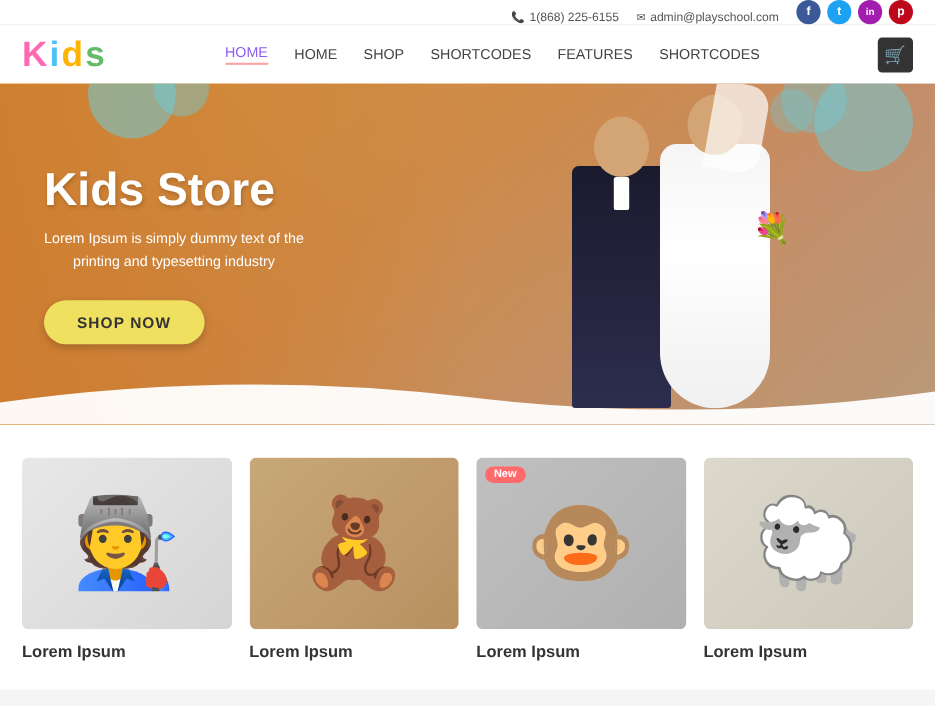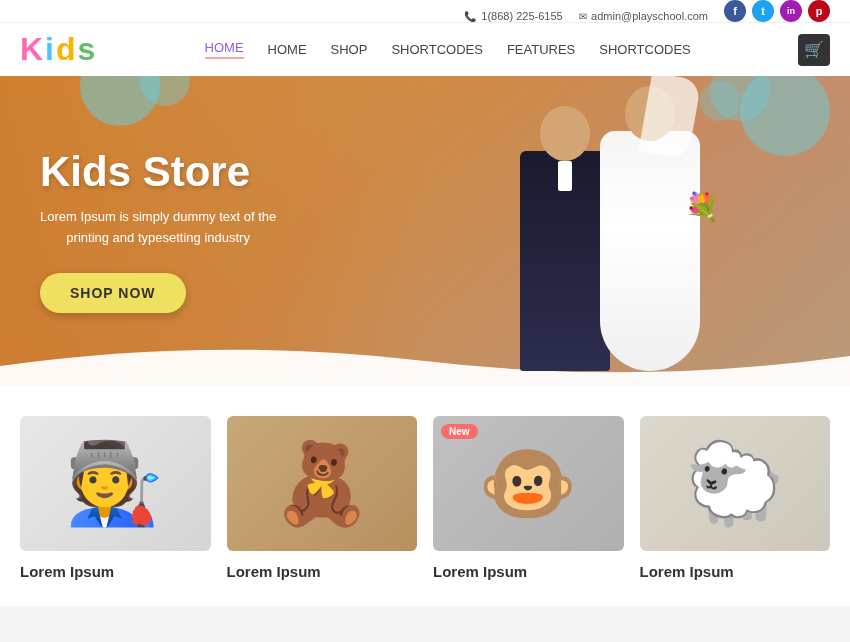--- a/index.html
+++ b/index.html
@@ -124,21 +124,21 @@
       padding: 30px 20px 20px;
     }
     .products-grid {
       display: grid;
       grid-template-columns: repeat(4, 1fr);
       gap: 16px;
     }
     .product-card { cursor: pointer; }
     .product-image-wrap {
       position: relative;
-      width: 100%; height: 135px;
+      width: 100%; height: 156px;
       background: #fef9c3;
       border-radius: 6px;
       overflow: hidden;
       display: flex; align-items: center; justify-content: center;
       margin-bottom: 12px;
     }
     .new-badge {
       position: absolute; top: 8px; left: 8px;
       background: #ff6b6b; color: #fff;
       font-size: 10px; font-weight: bold;

